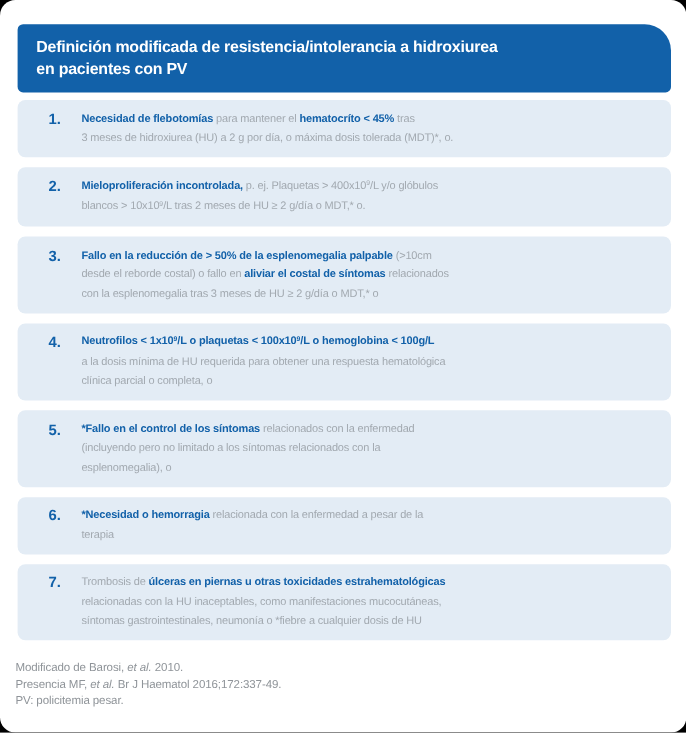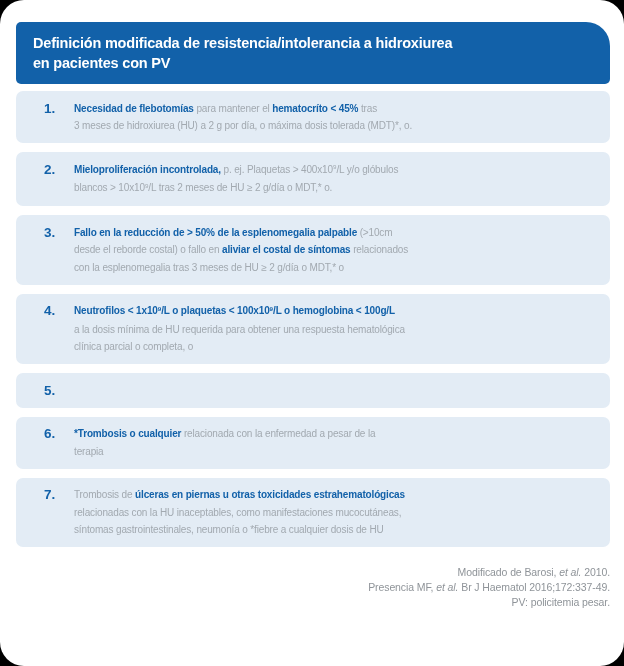--- a/index.html
+++ b/index.html
@@ -13,21 +13,21 @@
   body{
     background:#000;
     width:624px;height:666px;
     font-family:"Liberation Sans","DejaVu Sans",sans-serif;
     overflow:hidden;
   }
   .card{
     position:relative;
     width:624px;height:666px;
     background:#fff;
-    border-radius:24px;
+    border-radius:14px;
     overflow:hidden;
   }
   .header{
     margin:22px 14px 0 16px;
     background:var(--blue);
     border-radius:5px 24px 5px 5px;
     padding:11px 20px 11px 17px;
   }
   .header .title{
     color:#fff;
@@ -67,21 +67,20 @@
     letter-spacing:-0.15px;
     white-space:pre-line;
     color:var(--gray);
   }
   .seg-b{font-weight:700;color:var(--blue);}
   .seg-n{color:var(--gray);}
   .seg-sup{font-size:62%;position:relative;top:-0.5em;letter-spacing:0;}
   .seg-i{font-style:italic;}
   .footer{
     margin:18px 14px 0 14px;
-    text-align:right;
   }
   .footline{
     font-size:10.5px;
     line-height:15px;
     color:var(--fngray);
     letter-spacing:-0.1px;
   }
 </style>
 </head>
 <body>
@@ -109,24 +108,27 @@
 con la esplenomegalia tras 3 meses de HU ≥ 2 g/día o MDT,* o</span></span>
       </div>
       <div class="item">
         <span class="num">4.</span>
         <span class="text"><span class="seg-b">Neutrofilos &lt; 1x10</span><span class="seg-b seg-sup">9</span><span class="seg-b">/L o plaquetas &lt; 100x10</span><span class="seg-b seg-sup">9</span><span class="seg-b">/L o hemoglobina &lt; 100g/L</span><span class="seg-n">
 a la dosis mínima de HU requerida para obtener una respuesta hematológica
 clínica parcial o completa, o</span></span>
       </div>
       <div class="item">
         <span class="num">5.</span>
+        <span class="text"><span class="seg-b">*Fallo en el control de los síntomas</span><span class="seg-n"> relacionados con la enfermedad
+(incluyendo pero no limitado a los síntomas relacionados con la
+esplenomegalia), o</span></span>
       </div>
       <div class="item">
         <span class="num">6.</span>
-        <span class="text"><span class="seg-b">*Trombosis o cualquier</span><span class="seg-n"> relacionada con la enfermedad a pesar de la
+        <span class="text"><span class="seg-b">*Necesidad o hemorragia</span><span class="seg-n"> relacionada con la enfermedad a pesar de la
 terapia</span></span>
       </div>
       <div class="item">
         <span class="num">7.</span>
         <span class="text"><span class="seg-n">Trombosis de </span><span class="seg-b">úlceras en piernas u otras toxicidades estrahematológicas</span><span class="seg-n">
 relacionadas con la HU inaceptables, como manifestaciones mucocutáneas,
 síntomas gastrointestinales, neumonía o *fiebre a cualquier dosis de HU</span></span>
       </div>
     </div>
   <div class="footer">

